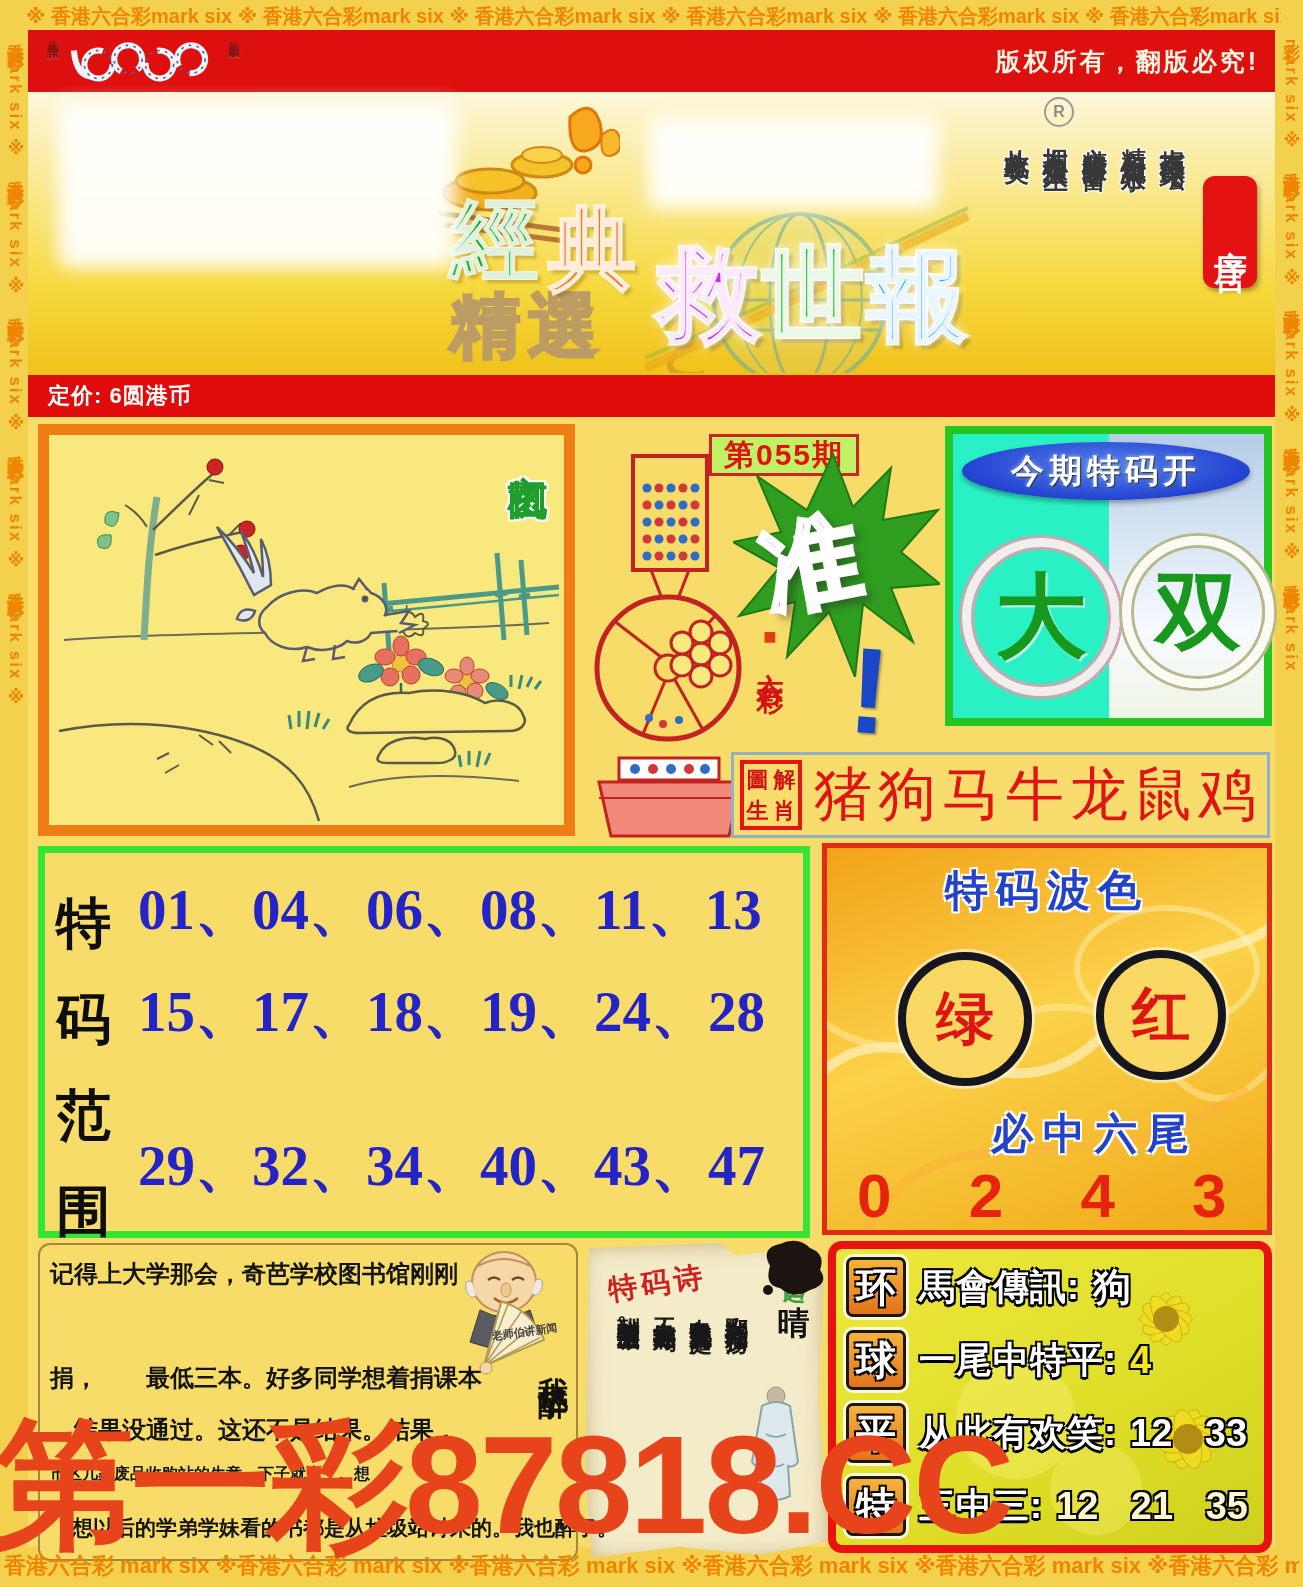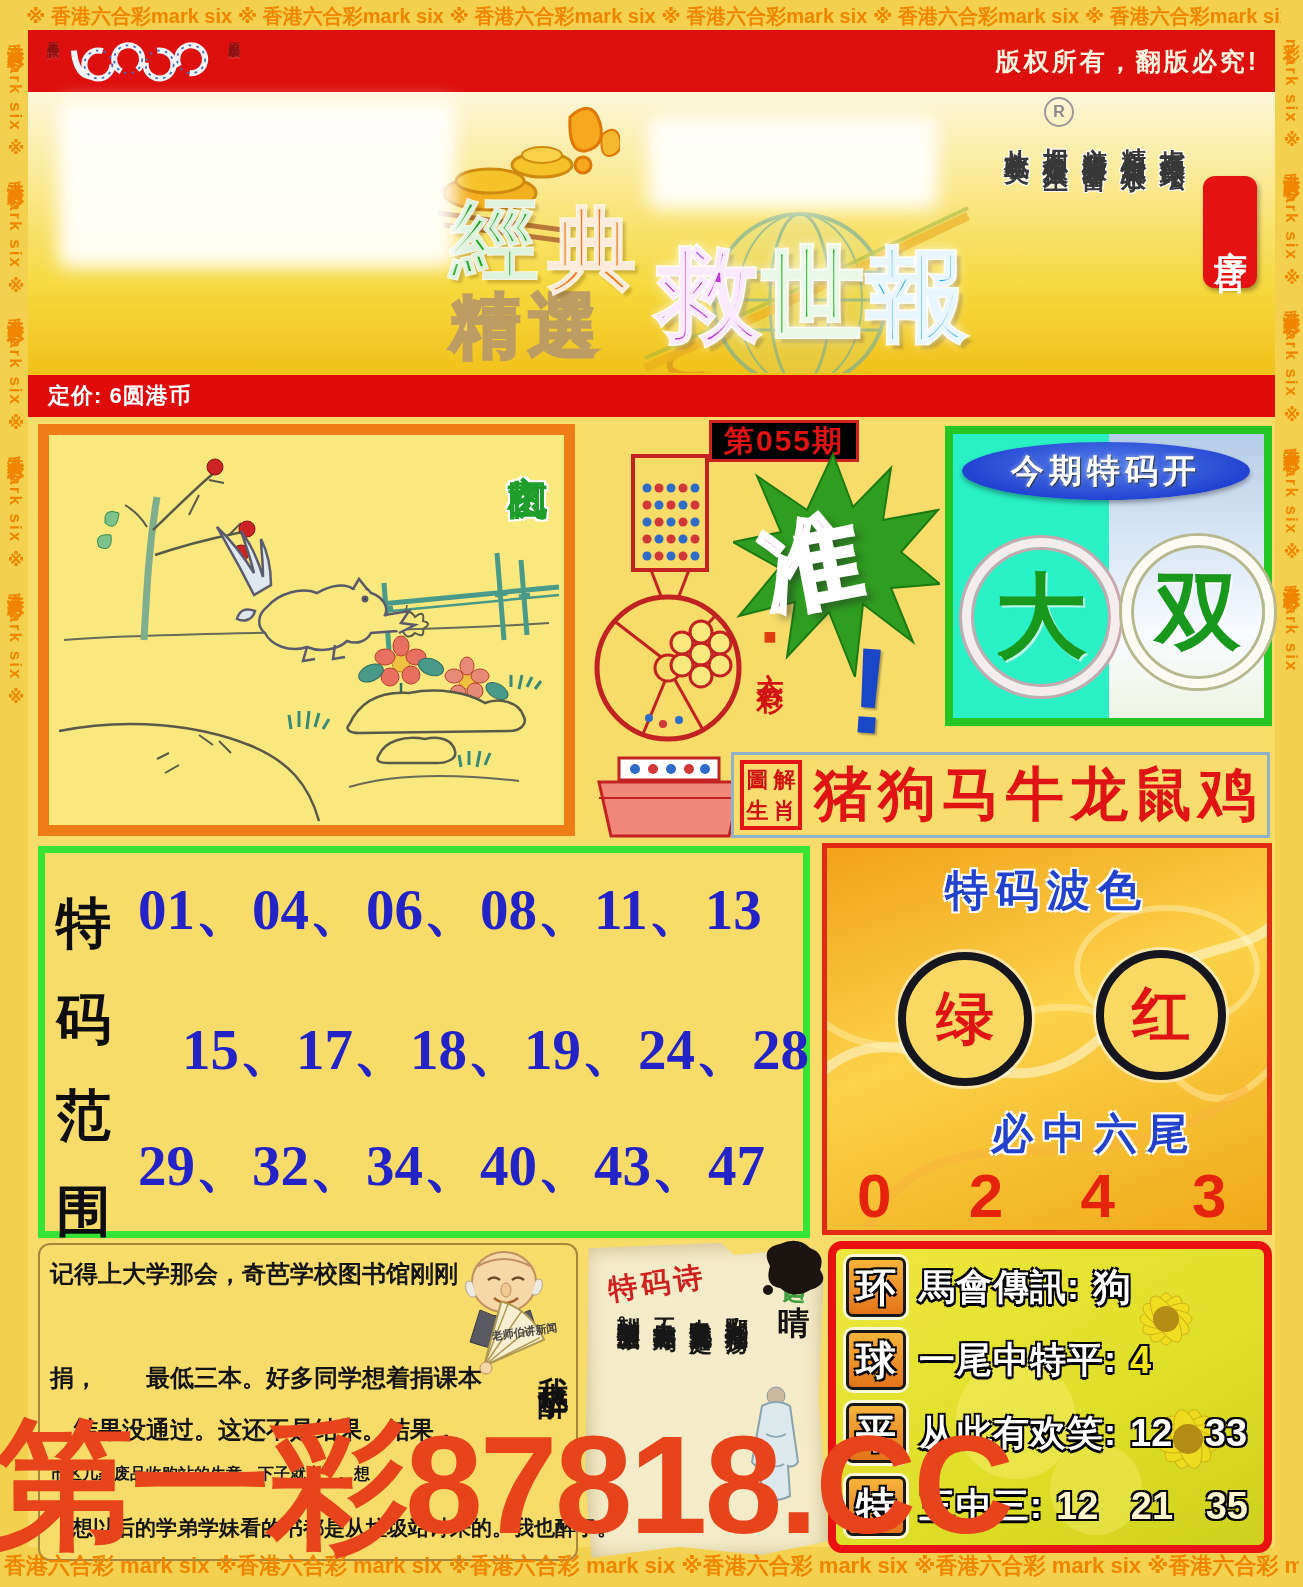--- a/index.html
+++ b/index.html
@@ -48,21 +48,21 @@
   .notice-text{color:#fff;font-size:24px;font-weight:900;letter-spacing:6px;}
   .price{color:#fff;font-size:22px;font-weight:bold;letter-spacing:1px;}
   .main-bg{left:28px;top:417px;width:1247px;height:1130px;background:#f7dc6a;z-index:0;}
   
   .mystery-box{left:38px;top:424px;width:537px;height:412px;border:11px solid #ef7d15;box-sizing:border-box;
                background:#f9e87d;z-index:2;}
   .mystery-label{position:absolute;right:8px;top:8px;writing-mode:vertical-rl;text-orientation:upright;
                  font-size:40px;font-weight:900;color:#1f9e2c;letter-spacing:4px;
                  text-shadow:-2px -2px 0 #fff,2px -2px 0 #fff,-2px 2px 0 #fff,2px 2px 0 #fff;}
   
-  .issue-badge{left:709px;top:420px;width:150px;height:42px;background:#000000;border:3px solid #cf2222;
+  .issue-badge{left:709px;top:434px;width:150px;height:42px;background:#bef264;border:3px solid #cf2222;
                box-sizing:border-box;color:#e01212;font-size:30px;font-weight:900;text-align:center;line-height:36px;
                letter-spacing:2px;z-index:3;}
   
   .star-wrap{left:733px;top:452px;width:207px;height:225px;z-index:3;}
   .zhun{left:762px;top:494px;width:160px;font-size:98px;font-weight:900;color:#e93ae9;transform:rotate(-11deg);
         -webkit-text-stroke:4px #fff;text-shadow:6px 7px 8px rgba(40,40,40,.55);z-index:4;}
   .brand-vert{left:748px;top:626px;width:44px;display:flex;flex-direction:column;align-items:center;z-index:4;}
   .brand-square{color:#e23c10;font-size:22px;line-height:22px;}
   .brand-chars{writing-mode:vertical-rl;text-orientation:upright;color:#d41414;font-size:27px;font-weight:900;
                letter-spacing:7px;margin-top:3px;}
@@ -84,29 +84,29 @@
            box-shadow:0 0 0 3px #b8b88e,inset 0 0 0 3px #b8b88e;}
   .open-char{color:#18981c;font-weight:900;text-shadow:2px 2px 1px rgba(255,255,255,.7);}
   .circ-da .open-char{font-size:92px;}
   .circ-shuang .open-char{font-size:86px;}
   
   .zodiac-row{left:731px;top:752px;width:539px;height:86px;border:3px solid #8fb2c6;box-sizing:border-box;
               background:#f8dd6e;display:flex;align-items:center;padding:4px 6px;z-index:2;}
   .seal{width:62px;height:70px;border:4px solid #e31515;box-sizing:border-box;display:grid;
         grid-template-columns:1fr 1fr;place-items:center;flex:none;}
   .seal span{font-size:22px;font-weight:900;color:#d01212;line-height:1;}
-  .animals{font-size:58px;font-weight:700;color:#e01414;letter-spacing:6px;margin-left:12px;white-space:nowrap;}
+  .animals{font-size:58px;font-weight:400;color:#e01414;letter-spacing:6px;margin-left:12px;white-space:nowrap;}
   
   .range-box{left:38px;top:846px;width:772px;height:392px;border:7px solid #35e435;box-sizing:border-box;
              background:#f7dc6a;z-index:2;}
   .range-label{position:absolute;left:56px;top:880px;z-index:3;}
   .range-label div{font-size:55px;font-weight:900;color:#0e0e0e;height:96px;line-height:86px;}
   .range-row{position:absolute;left:138px;width:660px;font-family:"Liberation Serif","DejaVu Serif",serif;
              font-size:57px;font-weight:bold;color:#2323c8;white-space:nowrap;z-index:3;}
-  .rr1{top:872px;}.rr2{top:1012px;margin-left:44px;}.rr3{top:1128px;}
+  .rr1{top:872px;}.rr2{top:974px;}.rr3{top:1128px;}
   
   .wave-panel{left:822px;top:843px;width:450px;height:392px;border:5px solid #e22b15;box-sizing:border-box;
               background:linear-gradient(160deg,#f2a21a,#fbd249 45%,#f0a918);overflow:hidden;z-index:2;}
   .wave-title{position:absolute;left:0;top:14px;width:100%;text-align:center;font-size:43px;font-weight:900;
               color:#2342cc;letter-spacing:8px;
               text-shadow:-2px -2px 0 #fff,2px -2px 0 #fff,-2px 2px 0 #fff,2px 2px 0 #fff;}
   .wave-circle{position:absolute;border-radius:50%;border:8px solid #16161f;background:#f9d964;
                display:flex;align-items:center;justify-content:center;box-shadow:0 0 0 3px rgba(255,255,255,.55);}
   .wc-green{left:71px;top:104px;width:118px;height:118px;}
   .wc-red{left:269px;top:102px;width:114px;height:114px;}

